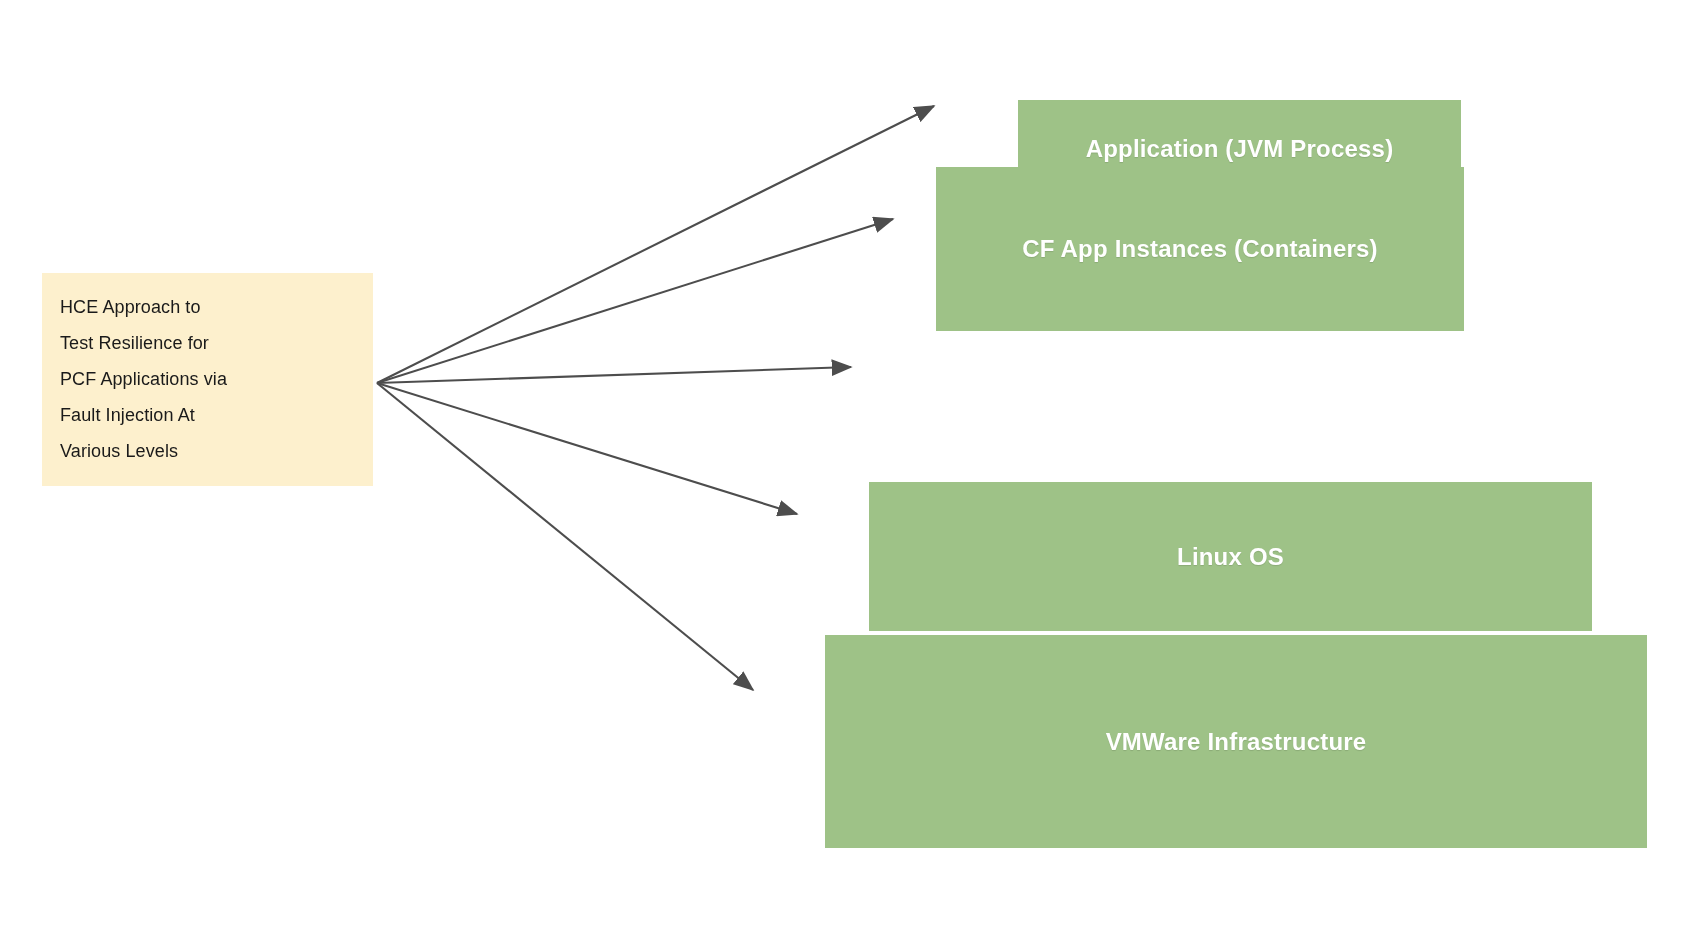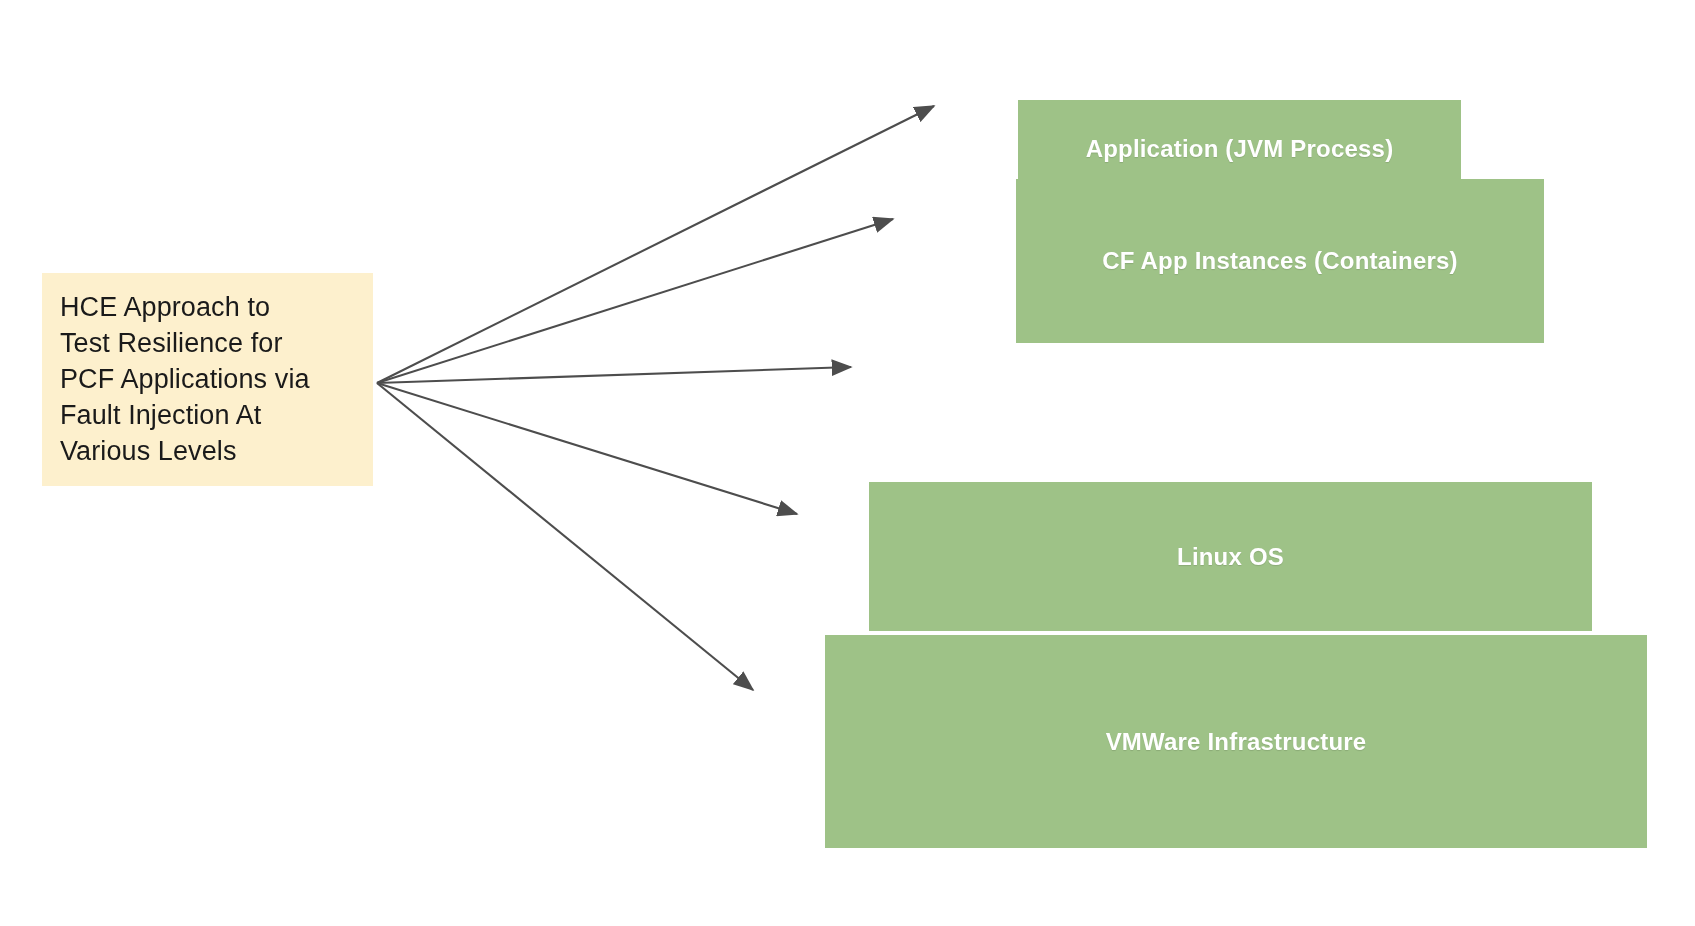--- a/index.html
+++ b/index.html
@@ -31,21 +31,21 @@
     position: absolute;
     box-sizing: border-box;
     background: #fdf0cd;
     left: 42px;
     top: 273px;
     width: 331px;
     height: 213px;
     padding: 16px 18px 0 18px;
   }
   .source-text {
-    font-size: 27px;
+    font-size: 18px;
     line-height: 36px;
     color: #1a1a1a;
     font-weight: 400;
     letter-spacing: 0.1px;
     white-space: pre-line;
   }
   .layer-box {
     position: absolute;
     box-sizing: border-box;
     background: #9ec287;
@@ -88,21 +88,21 @@
 Test Resilience for
 PCF Applications via
 Fault Injection At
 Various Levels</div>
   </div>
 
   <div class="layer-box" style="left:1018px; top:60px; width:443px; height:97px;margin-top:40px;">
     <span class="layer-label">Application (JVM Process)</span>
   </div>
 
-  <div class="layer-box" style="left:1016px; top:167px; width:528px; height:164px;margin-top:12px;">
+  <div class="layer-box" style="left:936px; top:167px; width:528px; height:164px;">
     <span class="layer-label">CF App Instances (Containers)</span>
   </div>
 
 
   <div class="layer-box" style="left:869px; top:482px; width:723px; height:149px;">
     <span class="layer-label">Linux OS</span>
   </div>
 
   <div class="layer-box" style="left:825px; top:635px; width:822px; height:213px;">
     <span class="layer-label">VMWare Infrastructure</span>

